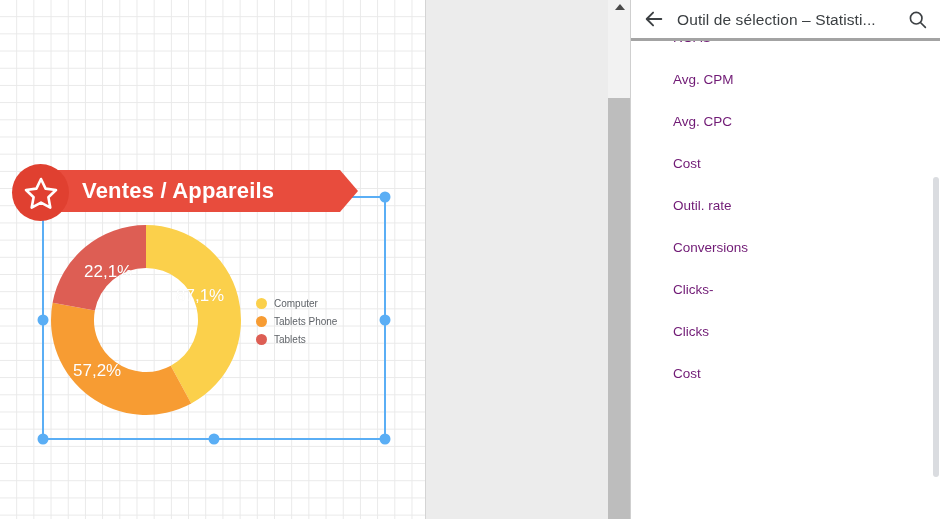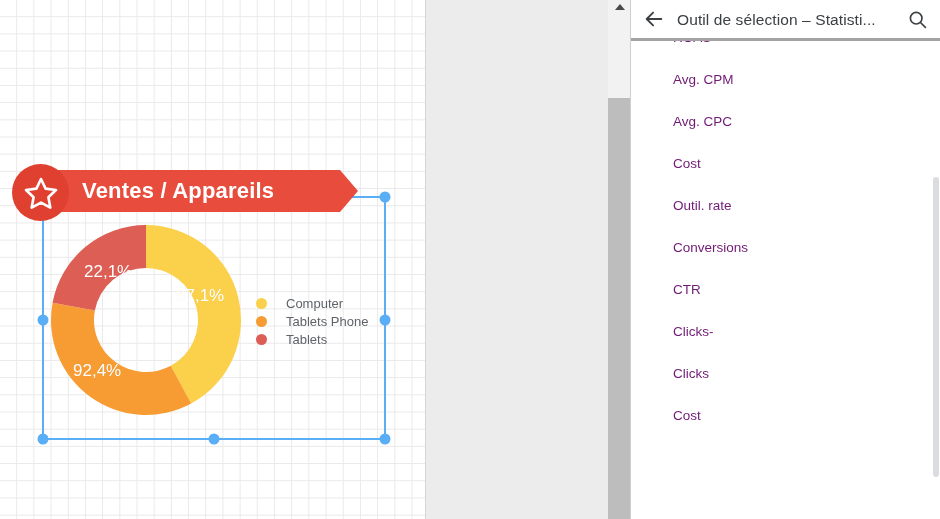--- a/index.html
+++ b/index.html
@@ -129,21 +129,21 @@
   #donut { width: 196px; height: 196px; display: block; }
   .slice-label {
     position: absolute; color: #ffffff; font-size: 17px; font-weight: normal;
     white-space: nowrap; text-shadow: 0 0 1px rgba(0,0,0,.08);
   }
 
   
   #legend { position: absolute; left: 256px; top: 294px; }
   .legend-row { display: flex; align-items: center; height: 18px; }
   .legend-dot { width: 11px; height: 11px; border-radius: 50%; margin-right: 7px; flex: 0 0 auto; }
-  .legend-text { font-size: 13px; color: #5f6368; white-space: nowrap; margin-left: 12px; }
+  .legend-text { font-size: 10px; color: #5f6368; white-space: nowrap; }
 </style>
 </head>
 <body>
 
 <div id="app">
 
   <div id="canvas">
 
     <div id="widget">
 
@@ -164,21 +164,21 @@
 
       <div id="donut-wrap">
         <svg id="donut" viewBox="0 0 196 196">
           <g id="donut-slices">
               <path d="M98 3 A95 95 0 0 1 143.24262934845422 181.53504946810284 L122.76438659073283 143.72444812990892 A52 52 0 0 0 98 46 Z" fill="#fbd04b"></path>
               <path d="M143.24262934845422 181.53504946810284 A95 95 0 0 1 4.572705525443681 80.78545245542195 L46.86084934024286 88.57730029138885 A52 52 0 0 0 122.76438659073283 143.72444812990892 Z" fill="#f79c33"></path>
               <path d="M4.572705525443681 80.78545245542195 A95 95 0 0 1 97.99999999999999 3 L97.99999999999999 46 A52 52 0 0 0 46.86084934024286 88.57730029138885 Z" fill="#dd5e54"></path>
             </g>
         </svg>
         <div class="slice-label" style="left:128px; top:64px;">87,1%</div>
-        <div class="slice-label" style="left:25px; top:139px;">92,4%</div>
+        <div class="slice-label" style="left:25px; top:139px;">57,2%</div>
         <div class="slice-label" style="left:36px; top:40px;">22,1%</div>
       </div>
 
       <div id="legend">
         <div class="legend-row">
           <span class="legend-dot" style="background: rgb(251, 208, 75);"></span>
           <span class="legend-text">Computer</span>
         </div>
         <div class="legend-row">
           <span class="legend-dot" style="background: rgb(247, 156, 51);"></span>
@@ -237,23 +237,20 @@
           <div class="menu-item">
             <span>Cost</span>
           </div>
           <div class="menu-item">
             <span>Outil. rate</span>
           </div>
           <div class="menu-item">
             <span>Conversions</span>
           </div>
           <div class="menu-item">
-            <span>CTR</span>
-          </div>
-          <div class="menu-item">
             <span>Clicks-</span>
           </div>
           <div class="menu-item">
             <span>Clicks</span>
           </div>
           <div class="menu-item">
             <span>Cost</span>
           </div>
         </div>
       <div id="menu-scroll-track">

